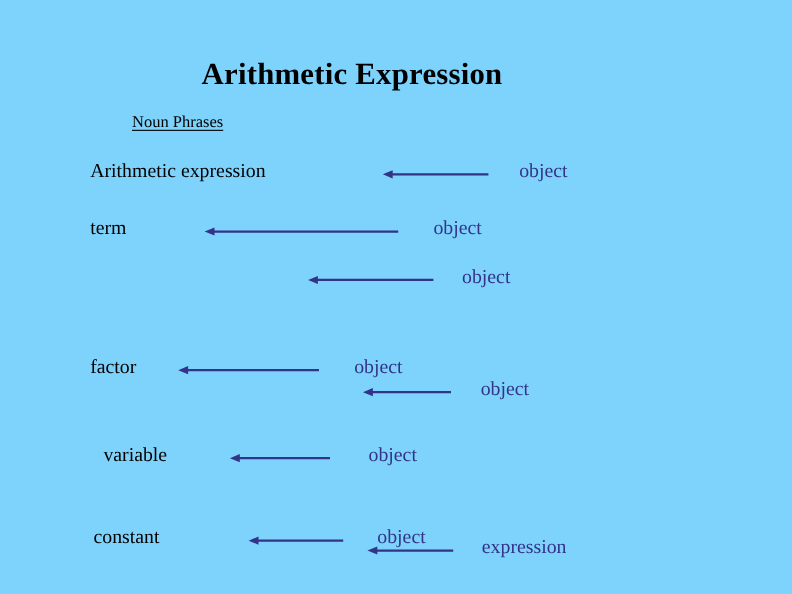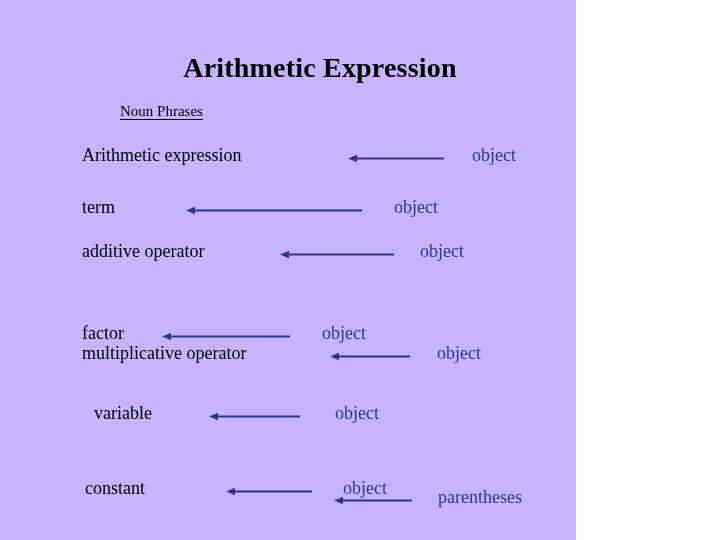--- a/index.html
+++ b/index.html
@@ -9,23 +9,23 @@
   }
   body {
     width: 720px;
     height: 540px;
     overflow: hidden;
     font-family: "Liberation Serif", "DejaVu Serif", serif;
     position: relative;
   }
   #slide {
     position: relative;
-    width: 576px;
+    width: 720px;
     height: 540px;
-    background: #c4b5fd;
+    background: #7dd3fc;
   }
   .title {
     position: absolute;
     left: 0;
     top: 52px;
     width: 640px;
     text-align: center;
     font-size: 28px;
     font-weight: bold;
     color: #000000;
@@ -95,41 +95,39 @@
         <span class="np" style="left: 82px; top: 0px;">term</span>
         <span class="arrow" style="left: 186px; top: 9px; width: 176px;">
           <svg width="176" height="12" viewBox="0 0 176 12">
             <line x1="6" y1="5.5" x2="176" y2="5.5" stroke="#333388" stroke-width="2"></line>
             <polygon points="0,5.5 9,1.8 9,9.2" fill="#333388"></polygon>
           </svg>
         </span>
         <span class="tag" style="left: 394px; top: 0px; color: rgb(51, 51, 136);">object</span>
       </div>
       <div class="row" style="top: 240px;">
-        <span class="np" style="left: 82px; top: 0px;">additive operator</span>
         <span class="arrow" style="left: 280px; top: 9px; width: 114px;">
           <svg width="114" height="12" viewBox="0 0 114 12">
             <line x1="6" y1="5.5" x2="114" y2="5.5" stroke="#333388" stroke-width="2"></line>
             <polygon points="0,5.5 9,1.8 9,9.2" fill="#333388"></polygon>
           </svg>
         </span>
         <span class="tag" style="left: 420px; top: 0px; color: rgb(51, 51, 136);">object</span>
       </div>
       <div class="row" style="top: 288px; margin-top: 34px;">
         <span class="np" style="left: 82px; top: 0px;">factor</span>
         <span class="arrow" style="left: 162px; top: 9px; width: 128px;">
           <svg width="128" height="12" viewBox="0 0 128 12">
             <line x1="6" y1="5.5" x2="128" y2="5.5" stroke="#333388" stroke-width="2"></line>
             <polygon points="0,5.5 9,1.8 9,9.2" fill="#333388"></polygon>
           </svg>
         </span>
         <span class="tag" style="left: 322px; top: 0px; color: rgb(51, 51, 136);">object</span>
       </div>
       <div class="row" style="top: 342px;">
-        <span class="np" style="left: 82px; top: 0px;">multiplicative operator</span>
         <span class="arrow" style="left: 330px; top: 9px; width: 80px;">
           <svg width="80" height="12" viewBox="0 0 80 12">
             <line x1="6" y1="5.5" x2="80" y2="5.5" stroke="#333388" stroke-width="2"></line>
             <polygon points="0,5.5 9,1.8 9,9.2" fill="#333388"></polygon>
           </svg>
         </span>
         <span class="tag" style="left: 437px; top: 0px; color: rgb(51, 51, 136);">object</span>
       </div>
       <div class="row" style="top: 402px; margin-left: 12px;">
         <span class="np" style="left: 82px; top: 0px;">variable</span>
@@ -151,17 +149,17 @@
         </span>
         <span class="tag" style="left: 343px; top: 0px; color: rgb(51, 51, 136);">object</span>
       </div>
       <div class="row" style="top: 486px;">
         <span class="arrow" style="left: 334px; top: 9px; width: 78px;">
           <svg width="78" height="12" viewBox="0 0 78 12">
             <line x1="6" y1="5.5" x2="78" y2="5.5" stroke="#333388" stroke-width="2"></line>
             <polygon points="0,5.5 9,1.8 9,9.2" fill="#333388"></polygon>
           </svg>
         </span>
-        <span class="tag" style="left: 438px; top: 0px; color: rgb(51, 51, 136);">parentheses</span>
+        <span class="tag" style="left: 438px; top: 0px; color: rgb(51, 51, 136);">expression</span>
       </div>
     </div>
 
 </div>
 
 </body></html>

